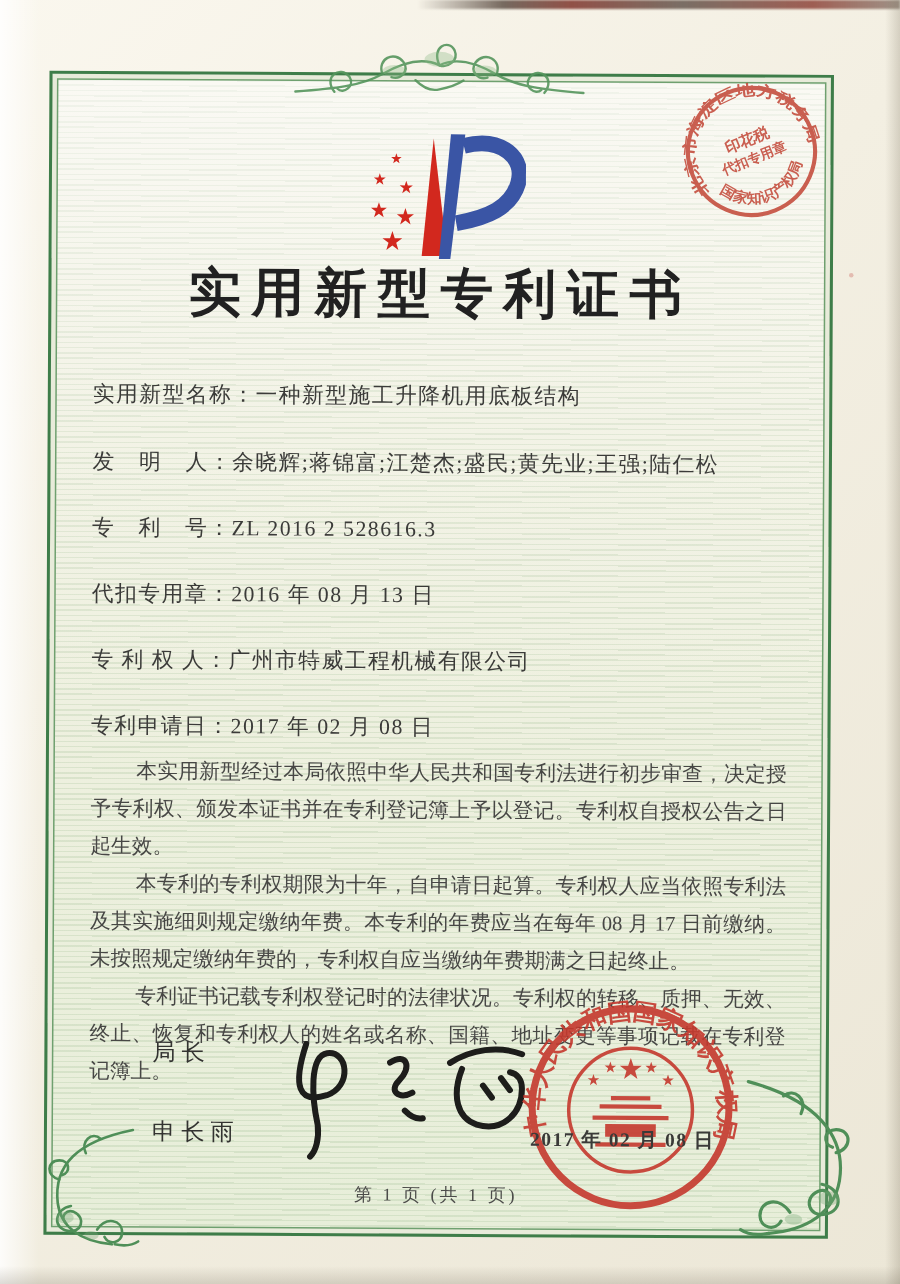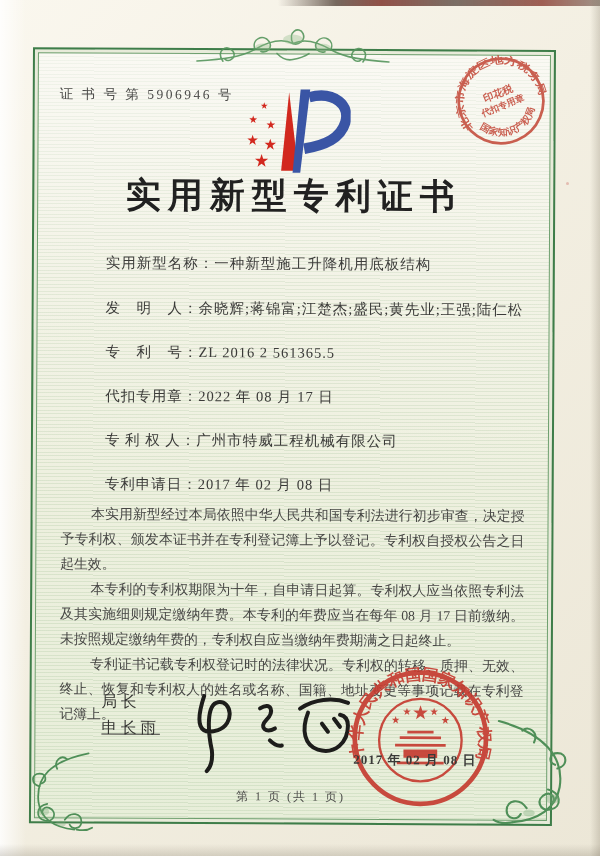--- a/index.html
+++ b/index.html
@@ -35,30 +35,30 @@
       linear-gradient(180deg,#f4f2e6 0%,#eef0df 55%,#e7eed9 100%);
     transform:rotate(.3deg);transform-origin:30% 0;
   }
 
   .cert-no{left:25px;top:36px;font-size:13.5px;letter-spacing:2.5px;color:#4a4a48;}
 
   .title{left:0;top:122px;width:100%;text-align:center;
     font-size:35px;font-weight:600;letter-spacing:7px;color:#212121;}
 
   .field{left:28px;width:470px;font-size:14.5px;color:#3b3b39;letter-spacing:1px;white-space:nowrap;}
-  .field .lbl{color:#3b3b39;margin-left:44px;}
+  .field .lbl{color:#3b3b39;}
   .f0{top:204px;} .f1{top:249px;} .f2{top:293px;} .f3{top:337px;} .f4{top:381px;} .f5{top:425px;}
 
   .body-text{left:28px;top:452px;width:464px;color:#474745;
     font-size:13.8px;line-height:25px;text-align:justify;}
   .body-text p{margin:0;text-indent:2.2em;}
 
   .director{left:70px;font-size:15.5px;letter-spacing:4px;color:#333331;
     font-family:"Liberation Sans",sans-serif;font-weight:500;}
-  .d-title{top:642px;} .d-name{top:668px;text-decoration:underline;}
+  .d-title{top:642px;} .d-name{top:695px;}
 
   .signature{left:140px;top:628px;width:205px;height:100px;}
 
   .seal{left:314px;top:612px;width:150px;height:150px;opacity:.9;z-index:2;}
   .seal-date{left:322px;top:700px;width:170px;z-index:3;
     font-size:13px;letter-spacing:1px;color:#3a3a38;font-weight:600;}
 
   .footer{left:0;top:738px;width:100%;text-align:center;
     font-size:12px;letter-spacing:2px;color:#4c4c4a;}
 
@@ -104,40 +104,39 @@
       <path d="M100,20 c-6,-12 6,-18 10,-10 c3,7 -5,12 -10,10"></path>
       <path d="M84,30 q8,8 16,6 q10,-2 16,-6"></path>
     </g>
     <g fill="rgba(140,185,135,.35)" stroke="none">
       <ellipse cx="100" cy="16" rx="10" ry="5"></ellipse>
       <ellipse cx="70" cy="24" rx="8" ry="4"></ellipse>
       <ellipse cx="130" cy="24" rx="8" ry="4"></ellipse>
     </g>
   </svg>
 
-  <div class="abs cert-no">证 书 号 第 5906946 号</div>
 
   <svg class="abs" style="left:210px;top:38px;width:106px;height:86px" viewBox="0 0 110 90">
     <use href="#star" width="8" height="8" x="16" y="14" fill="#d2281e"></use>
     <use href="#star" width="9" height="9" x="4" y="28" fill="#d2281e"></use>
     <use href="#star" width="10" height="10" x="22" y="33" fill="#d2281e"></use>
     <use href="#star" width="12" height="12" x="2" y="48" fill="#d2281e"></use>
     <use href="#star" width="13" height="13" x="20" y="52" fill="#d2281e"></use>
     <use href="#star" width="15" height="15" x="10" y="68" fill="#d2281e"></use>
     <polygon points="46,4 38,86 56,86" fill="#d2281e"></polygon>
     <polygon points="58,1 68,1 58,88 50,88" fill="#3a55a5"></polygon>
     <path d="M67,9 C94,2 110,18 105,35 C100,52 84,59 62,63" fill="none" stroke="#3a55a5" stroke-width="11"></path>
   </svg>
 
   <div class="abs title">实用新型专利证书</div>
 
   <div class="abs field f0"><span class="lbl">实用新型名称：</span><span>一种新型施工升降机用底板结构</span></div>
   <div class="abs field f1"><span class="lbl">发　明　人：</span><span>余晓辉;蒋锦富;江楚杰;盛民;黄先业;王强;陆仁松</span></div>
-  <div class="abs field f2"><span class="lbl">专　利　号：</span><span>ZL 2016 2 561365.5</span></div>
-  <div class="abs field f3"><span class="lbl">代扣专用章：</span><span>2022 年 08 月 17 日</span></div>
+  <div class="abs field f2"><span class="lbl">专　利　号：</span><span>ZL 2016 2 528616.3</span></div>
+  <div class="abs field f3"><span class="lbl">代扣专用章：</span><span>2016 年 08 月 13 日</span></div>
   <div class="abs field f4"><span class="lbl">专 利 权 人：</span><span>广州市特威工程机械有限公司</span></div>
   <div class="abs field f5"><span class="lbl">专利申请日：</span><span>2017 年 02 月 08 日</span></div>
 
   <div class="abs body-text">
     <p>本实用新型经过本局依照中华人民共和国专利法进行初步审查，决定授予专利权、颁发本证书并在专利登记簿上予以登记。专利权自授权公告之日起生效。</p>
     <p>本专利的专利权期限为十年，自申请日起算。专利权人应当依照专利法及其实施细则规定缴纳年费。本专利的年费应当在每年 08 月 17 日前缴纳。未按照规定缴纳年费的，专利权自应当缴纳年费期满之日起终止。</p>
     <p>专利证书记载专利权登记时的法律状况。专利权的转移、质押、无效、终止、恢复和专利权人的姓名或名称、国籍、地址变更等事项记载在专利登记簿上。</p>
   </div>
 
   <div class="abs director d-title">局长</div>

